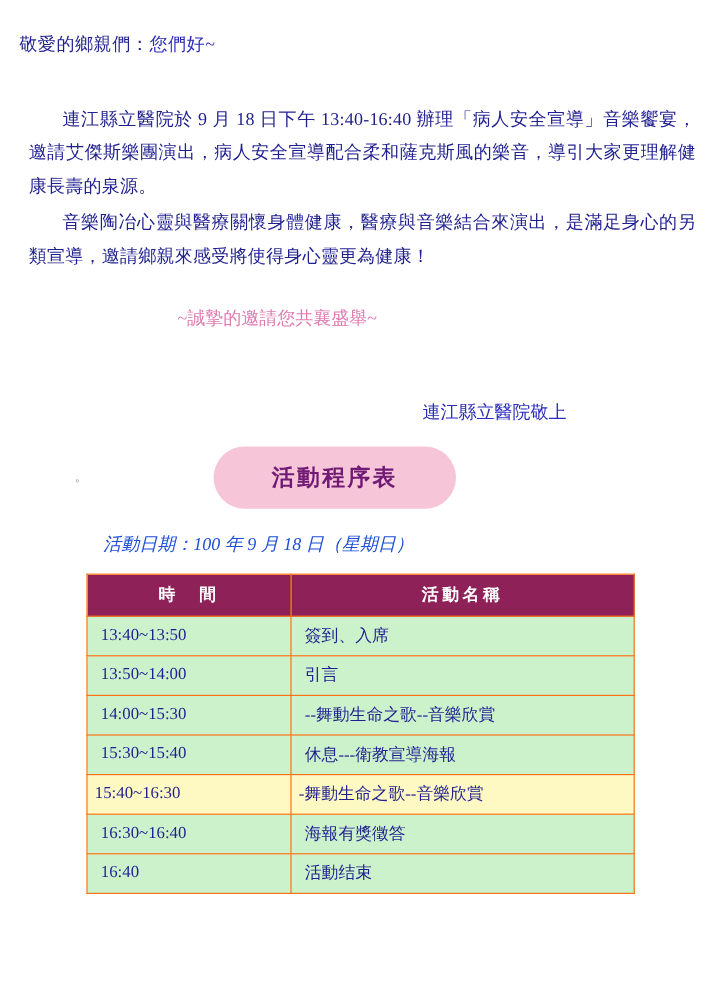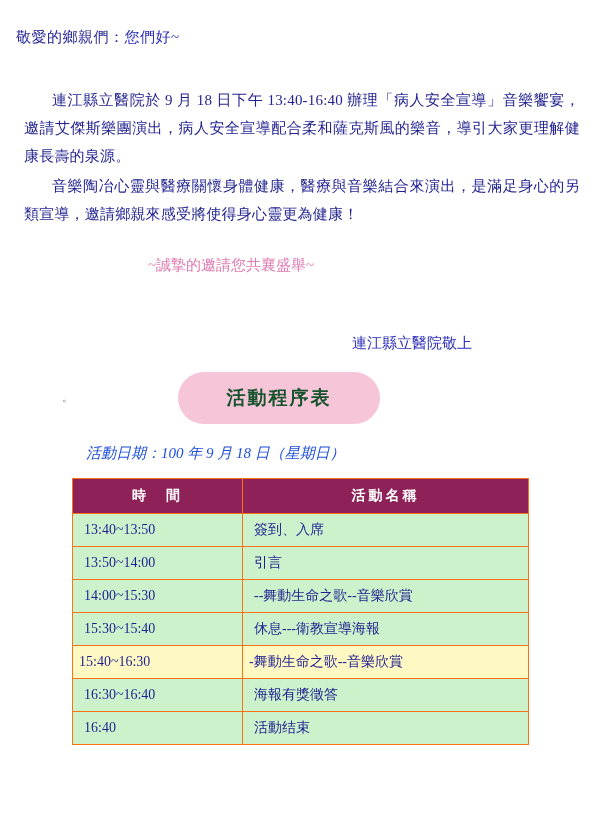--- a/index.html
+++ b/index.html
@@ -91,21 +91,21 @@
     height: 52px;
     border-radius: 26px;
     background: #f7c5d8;
     display: flex;
     align-items: center;
     justify-content: center;
   }
   .title-pill span {
     font-size: 19px;
     font-weight: bold;
-    color: #14532d;
+    color: #701a75;
     letter-spacing: 2px;
   }
 
   .event-date {
     position: absolute;
     left: 86px;
     top: 444px;
     font-size: 15px;
     color: #1d4ed8;
     white-space: nowrap;

